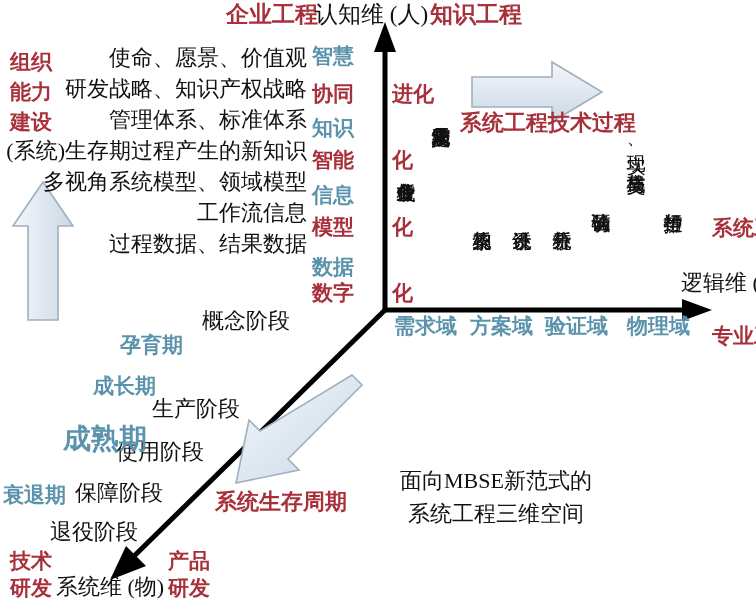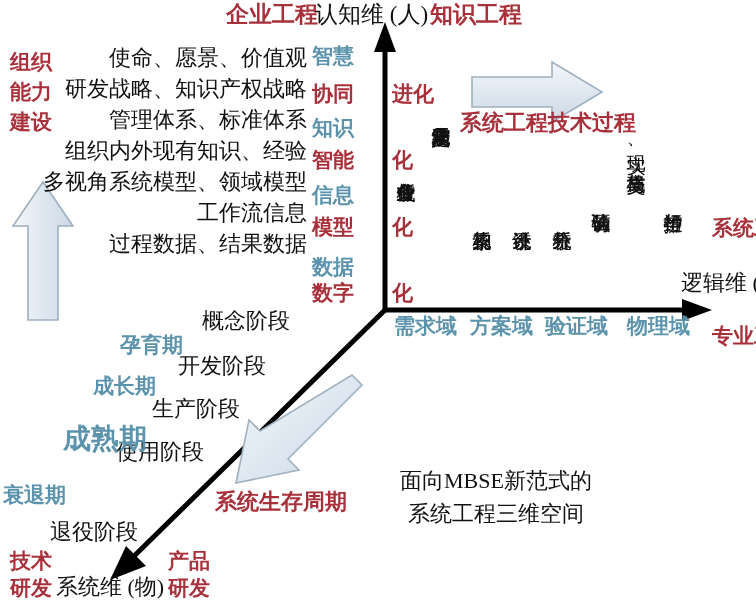--- a/index.html
+++ b/index.html
@@ -74,21 +74,21 @@
   <div class="lbl red" style="left:430px;top:3px;font-size:23px;">知识工程</div>
 
   <div class="lbl red" style="left:10px;top:52px;font-size:21px;">组织</div>
   <div class="lbl red" style="left:10px;top:82px;font-size:21px;">能力</div>
   <div class="lbl red" style="left:10px;top:112px;font-size:21px;">建设</div>
 
   <div style="position:absolute;left:0px;top:42px;width:307px;text-align:right;">
     <div class="blk" style="font-size:22px;line-height:31px;height:31px;">使命、愿景、价值观</div>
     <div class="blk" style="font-size:22px;line-height:31px;height:31px;">研发战略、知识产权战略</div>
     <div class="blk" style="font-size:22px;line-height:31px;height:31px;">管理体系、标准体系</div>
-    <div class="blk" style="font-size:22px;line-height:31px;height:31px;">组织内外现有知识、经验</div>
+    <div class="blk" style="font-size:22px;line-height:31px;height:31px;">(系统)生存期过程产生的新知识</div>
     <div class="blk" style="font-size:22px;line-height:31px;height:31px;">多视角系统模型、领域模型</div>
     <div class="blk" style="font-size:22px;line-height:31px;height:31px;">工作流信息</div>
     <div class="blk" style="font-size:22px;line-height:31px;height:31px;padding-left:35px;">过程数据、结果数据</div>
   </div>
 
   <div class="lbl blue" style="left:312px;top:46px;font-size:21px;">智慧</div>
 
   <div class="lbl red" style="left:312px;top:84px;font-size:21px;">协同</div>
   <div class="lbl red" style="left:392px;top:84px;font-size:21px;">进化</div>
 
@@ -121,23 +121,23 @@
   <div class="lbl blue" style="left:394px;top:316px;font-size:21px;">需求域</div>
   <div class="lbl blue" style="left:470px;top:316px;font-size:21px;">方案域</div>
   <div class="lbl blue" style="left:545px;top:316px;font-size:21px;">验证域</div>
   <div class="lbl blue" style="left:627px;top:316px;font-size:21px;">物理域</div>
 
   <div class="lbl red" style="left:712px;top:218px;font-size:21px;">系统工程</div>
   <div class="lbl blk" style="left:681px;top:272px;font-size:22px;">逻辑维 (事)</div>
   <div class="lbl red" style="left:712px;top:326px;font-size:21px;">专业工程</div>
 
   <div class="lbl blk" style="left:202px;top:310px;font-size:22px;">概念阶段</div>
-  <div class="lbl blk" style="left:178px;top:355px;font-size:22px;">开发阶段</div>
   <div class="lbl blk" style="left:152px;top:398px;font-size:22px;">生产阶段</div>
   <div class="lbl blk" style="left:116px;top:441px;font-size:22px;">使用阶段</div>
+  <div class="lbl blk" style="left:75px;top:482px;font-size:22px;">保障阶段</div>
   <div class="lbl blk" style="left:50px;top:521px;font-size:22px;">退役阶段</div>
 
   <div class="lbl blue" style="left:120px;top:335px;font-size:21px;">孕育期</div>
   <div class="lbl blue" style="left:93px;top:376px;font-size:21px;">成长期</div>
   <div class="lbl blue" style="left:63px;top:425px;font-size:28px;">成熟期</div>
   <div class="lbl blue" style="left:3px;top:485px;font-size:21px;">衰退期</div>
 
   <div class="lbl red" style="left:215px;top:491px;font-size:22px;">系统生存周期</div>
 
   <div class="lbl red" style="left:10px;top:551px;font-size:21px;">技术</div>

